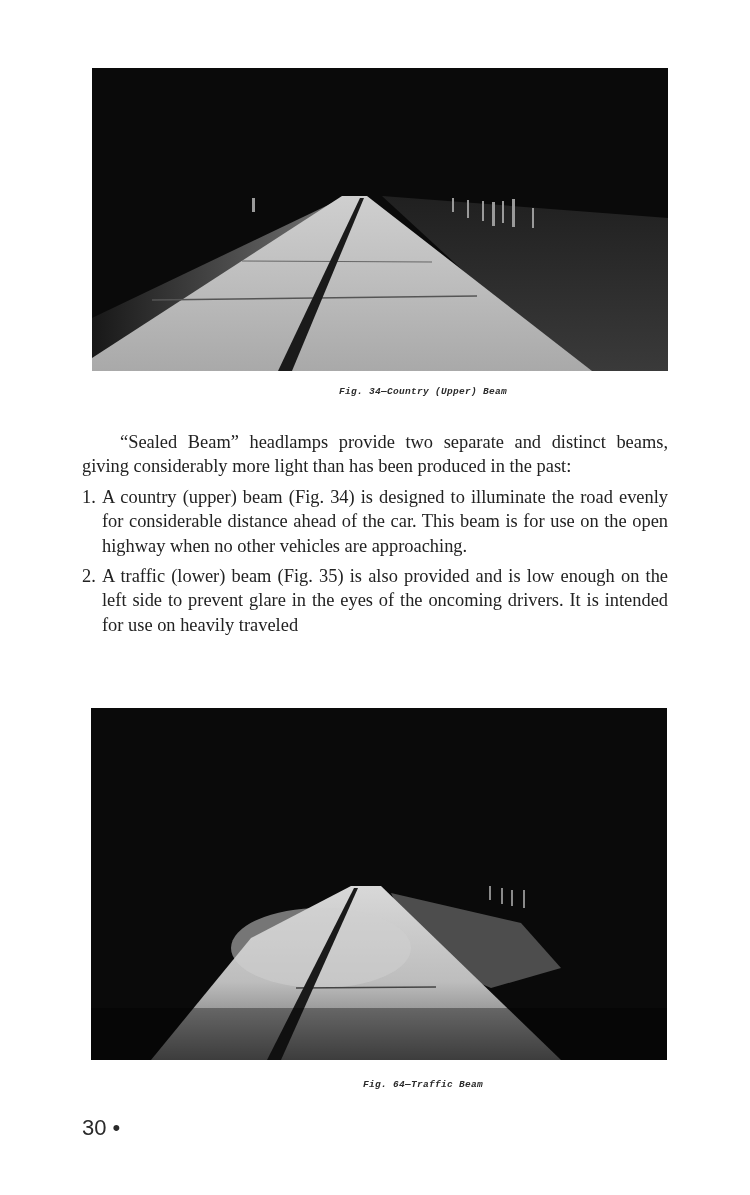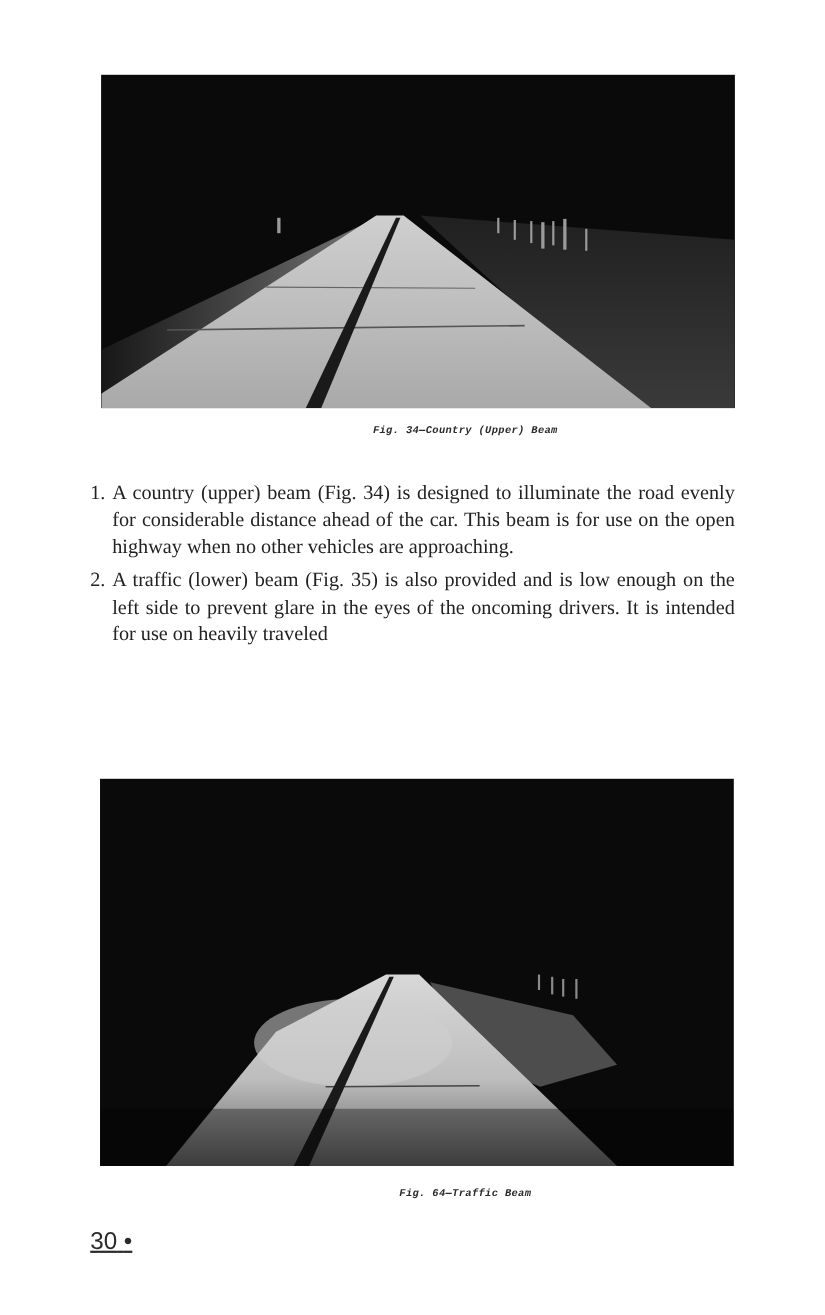--- a/index.html
+++ b/index.html
@@ -23,21 +23,21 @@
   .body-text {
     position: absolute; left: 82px; width: 586px; top: 430px;
     font-size: 18.4px; line-height: 24.4px; text-align: justify; color: #222;
   }
   .para { margin: 0; text-indent: 38px; }
   .list { margin: 6px 0 0 0; padding: 0; list-style: none; }
   .list li { position: relative; padding-left: 20px; margin-bottom: 6px; }
   .list li .num { position: absolute; left: 0; top: 0; }
   .page-num {
     position: absolute; left: 82px; top: 1115px;
-    font-family: "Liberation Sans", "DejaVu Sans", sans-serif; font-size: 22px; color: #2a2a2a; text-decoration: underline;
+    font-family: "Liberation Sans", "DejaVu Sans", sans-serif; font-size: 22px; color: #2a2a2a;
   }
 </style>
 </head>
 <body>
 
 <div class="photo" id="fig34">
   <svg viewBox="0 0 576 303" preserveAspectRatio="none">
     <defs>
       <linearGradient id="road1" x1="0" y1="0" x2="0" y2="1">
         <stop offset="0" stop-color="#cfcfcf"></stop>
@@ -74,20 +74,21 @@
       <rect x="410" y="133" width="2" height="22"></rect>
       <rect x="420" y="131" width="3" height="28"></rect>
       <rect x="440" y="140" width="2" height="20"></rect>
       <rect x="160" y="130" width="3" height="14"></rect>
     </g>
   </svg>
 </div>
 <div class="caption" id="cap34">Fig. 34—Country (Upper) Beam</div>
 
 <div class="body-text">
+  <p class="para">“Sealed Beam” headlamps provide two separate and distinct beams, giving considerably more light than has been produced in the past:</p>
   <ol class="list">
     <li>
       <span class="num">1.</span>
       <span>A country (upper) beam (Fig. 34) is designed to illuminate the road evenly for considerable distance ahead of the car. This beam is for use on the open highway when no other vehicles are approaching.</span>
     </li>
     <li>
       <span class="num">2.</span>
       <span>A traffic (lower) beam (Fig. 35) is also provided and is low enough on the left side to prevent glare in the eyes of the oncoming drivers. It is intended for use on heavily traveled</span>
     </li>
   </ol>

